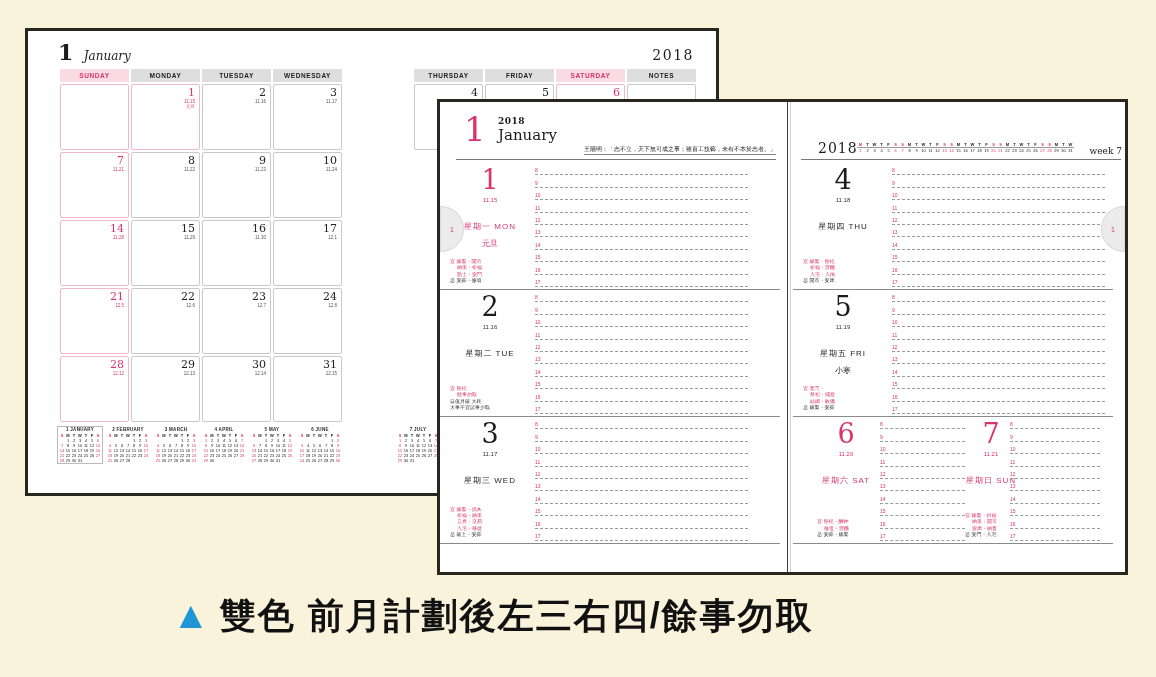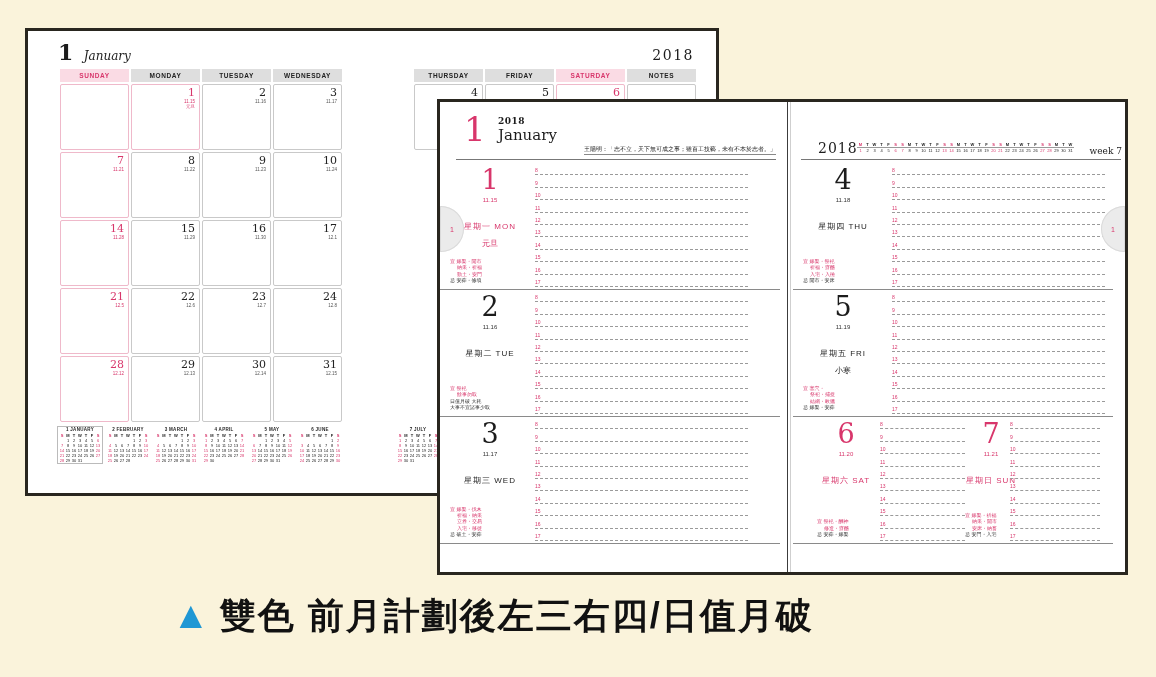--- a/index.html
+++ b/index.html
@@ -1044,14 +1044,14 @@
   <div class="tab tab-l">
     <span>1</span>
   </div>
   <div class="tab tab-r">
     <span>1</span>
   </div>
 </div>
 
 <div class="caption">
   <span class="cap-tri">▲</span>
-  <span class="cap-text">雙色 前月計劃後左三右四/日值月破</span>
+  <span class="cap-text">雙色 前月計劃後左三右四/餘事勿取</span>
 </div>
 
 </body></html>

